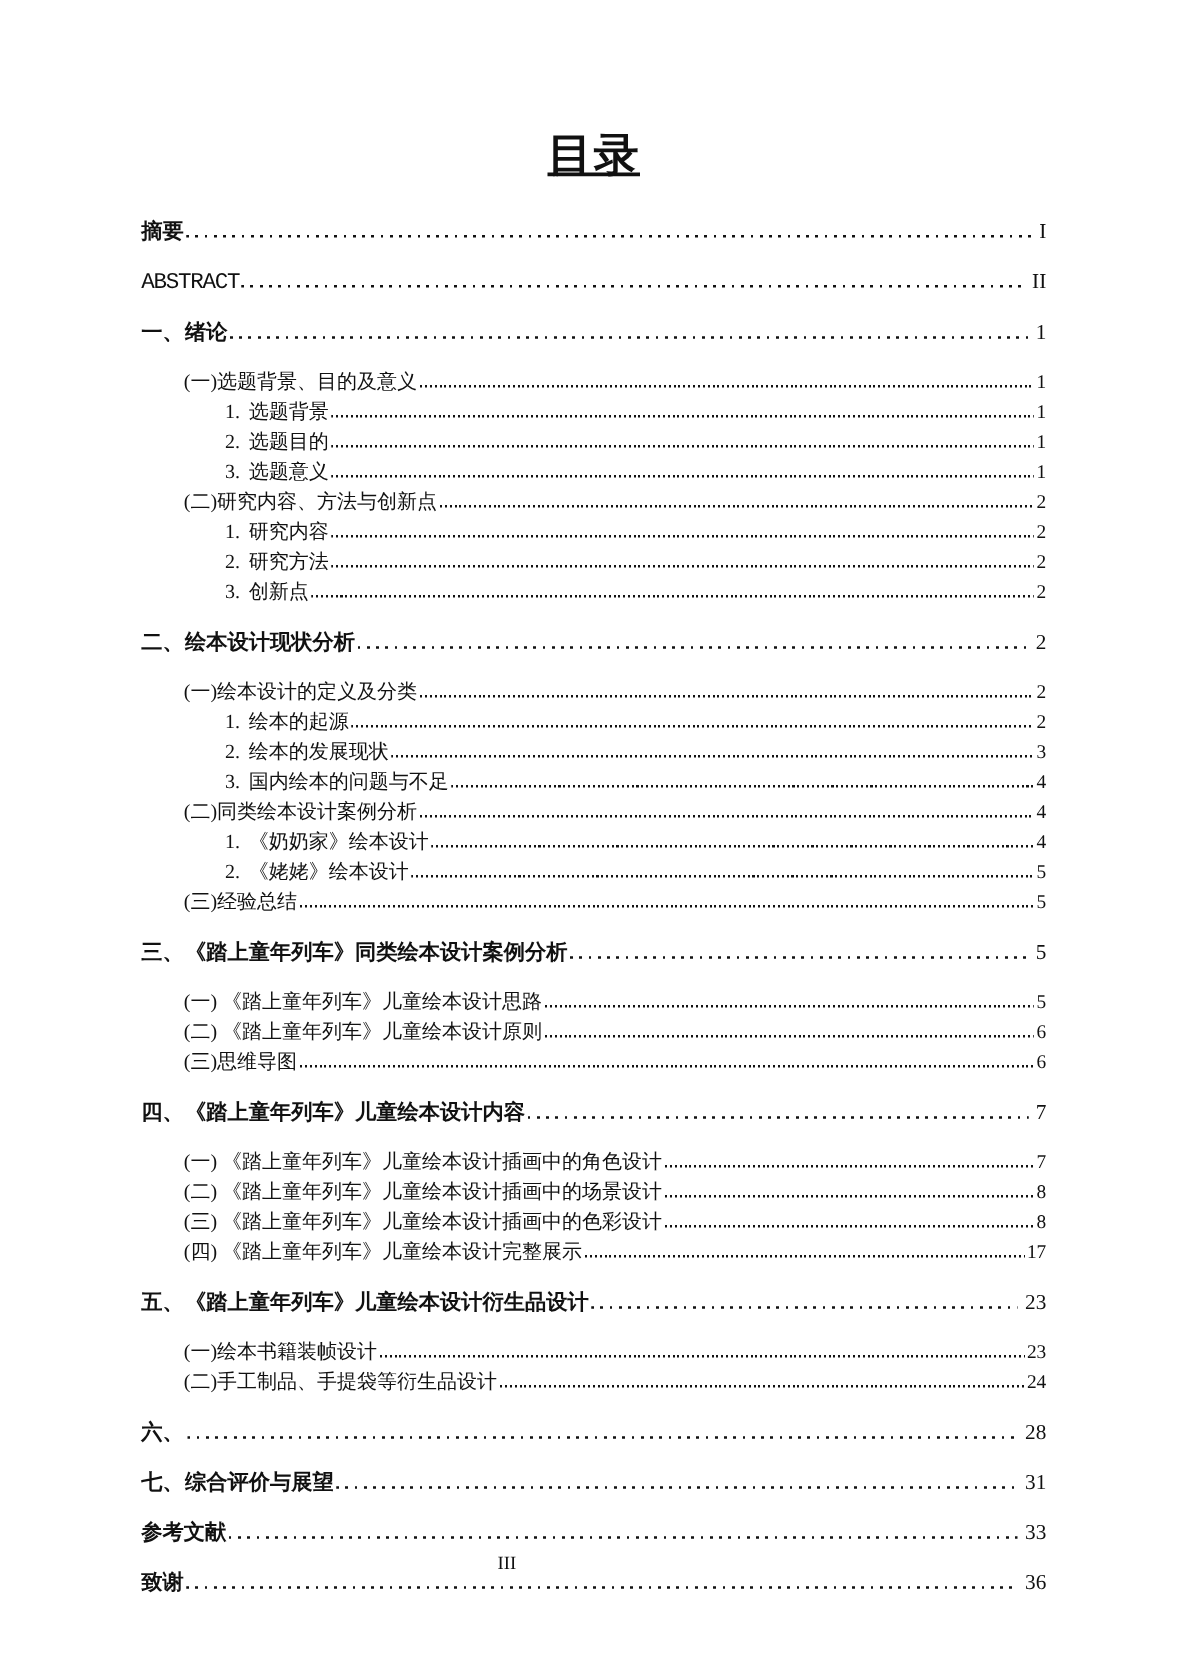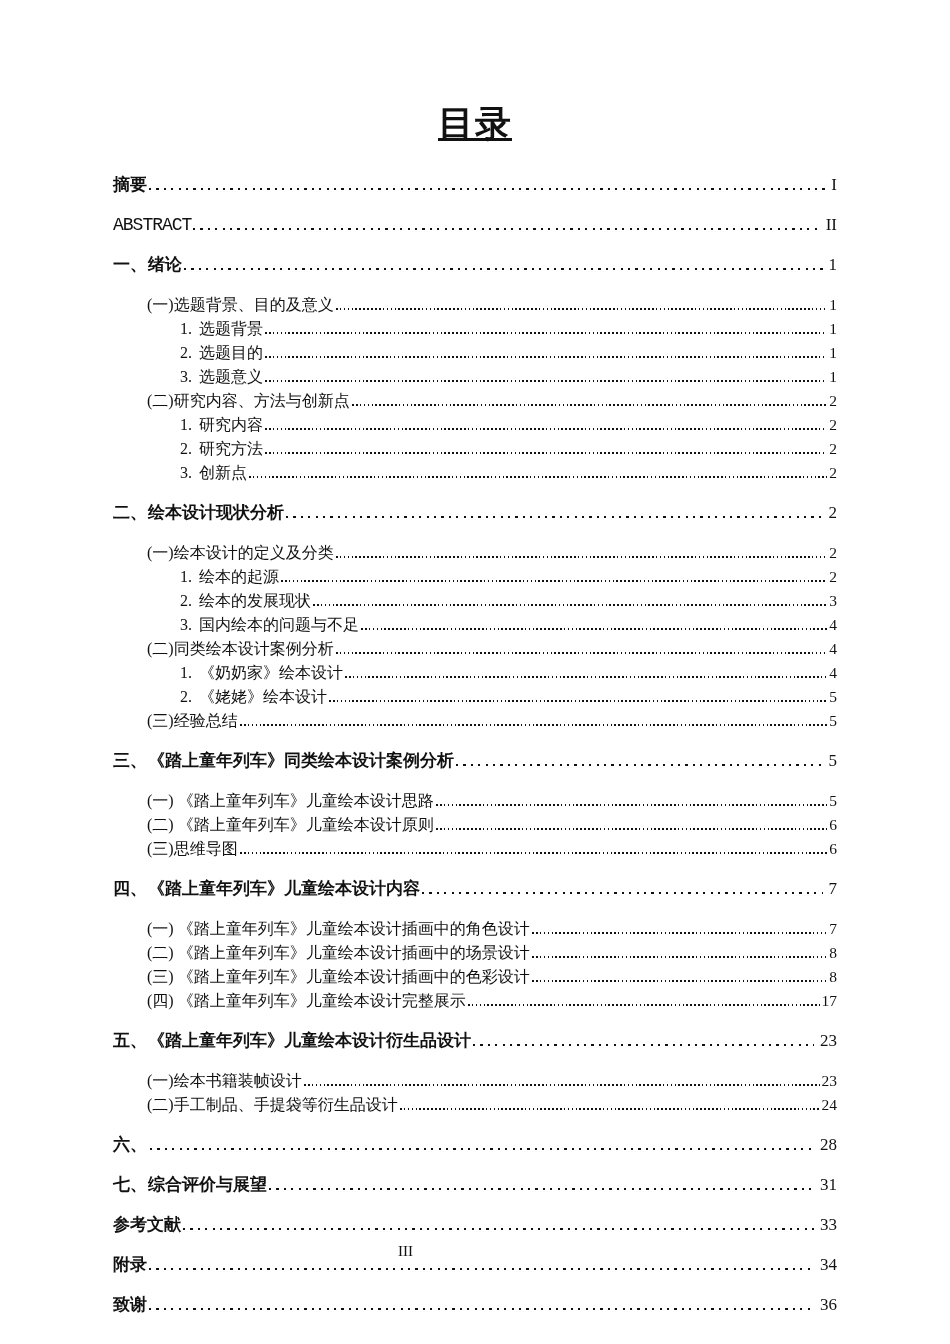--- a/index.html
+++ b/index.html
@@ -290,25 +290,20 @@
         <span class="toc-label">综合评价与展望</span>
         <span class="leader" aria-hidden="true"></span>
         <span class="toc-page-num">31</span>
       </div>
       <div class="toc-row l0">
         <span class="toc-label">参考文献</span>
         <span class="leader" aria-hidden="true"></span>
         <span class="toc-page-num">33</span>
       </div>
       <div class="toc-row l0">
-        <span class="toc-label">附录</span>
-        <span class="leader" aria-hidden="true"></span>
-        <span class="toc-page-num">34</span>
-      </div>
-      <div class="toc-row l0">
         <span class="toc-label">致谢</span>
         <span class="leader" aria-hidden="true"></span>
         <span class="toc-page-num">36</span>
       </div>
     </div>
 </div>
 
 <div class="footer-pagenum">III</div>
 
 </body></html>

